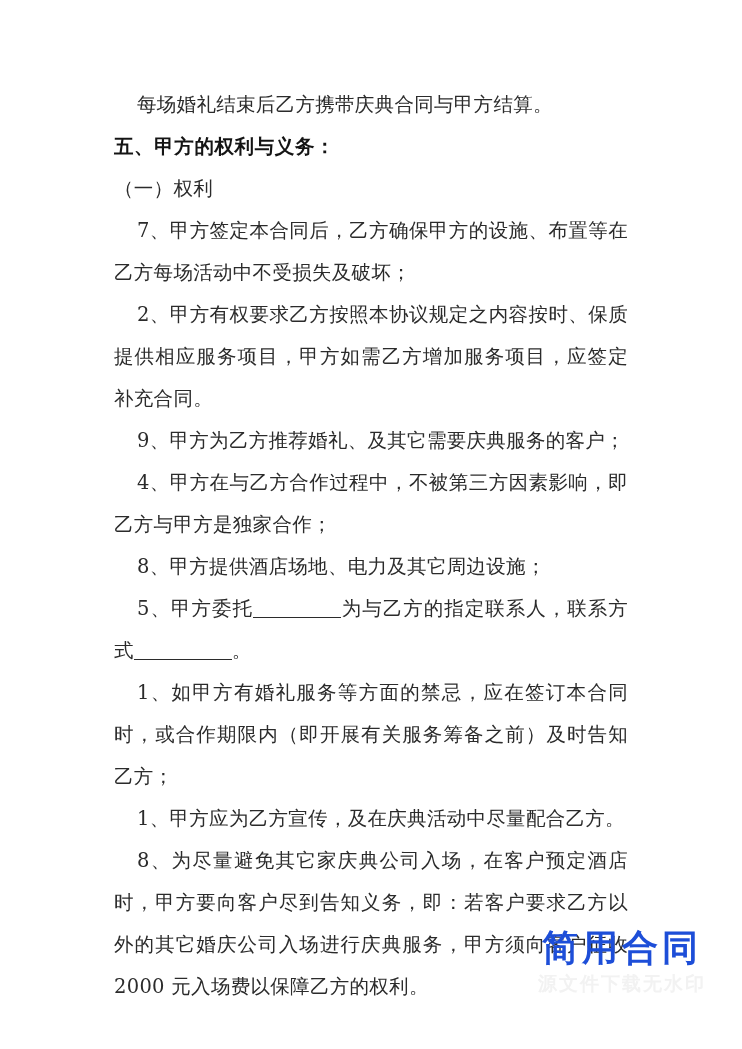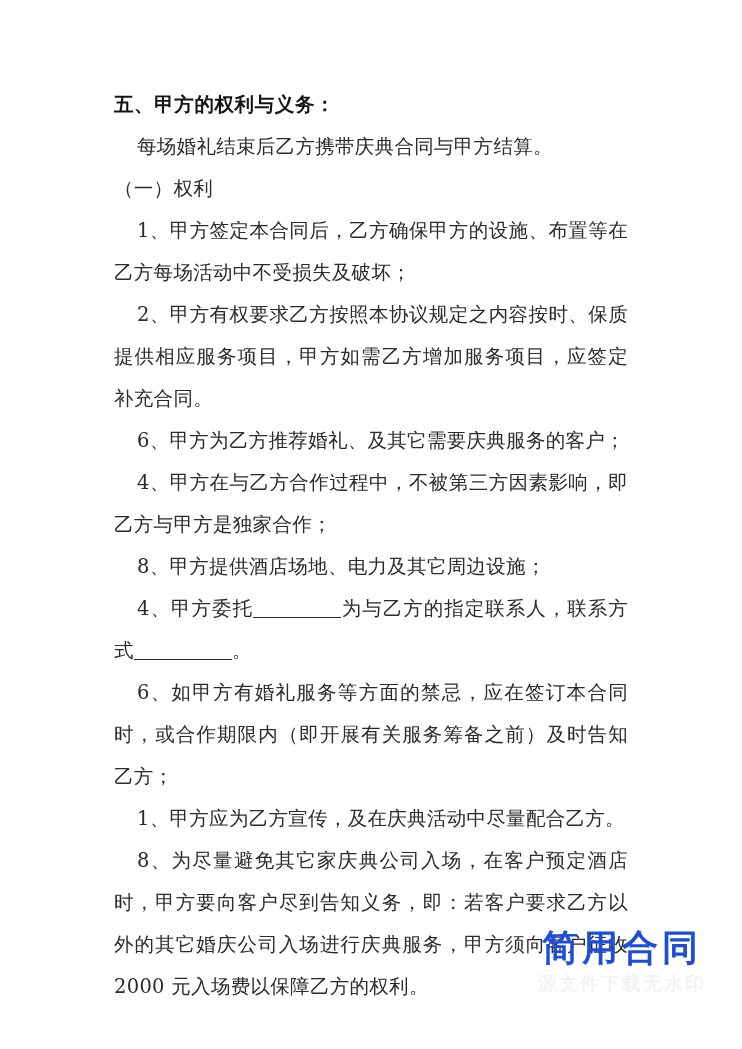--- a/index.html
+++ b/index.html
@@ -96,41 +96,41 @@
     white-space: nowrap;
   }
 </style>
 </head>
 <body>
 
 <div class="page">
 
   <div class="doc-body">
 
+    <p class="para indent">每场婚礼结束后乙方携带庆典合同与甲方结算。</p>
+
     <p class="para flush heading">五、甲方的权利与义务：</p>
-
-    <p class="para indent">每场婚礼结束后乙方携带庆典合同与甲方结算。</p>
 
     <p class="para flush">（一）权利</p>
 
-    <p class="para indent">1、甲方签定本合同后，乙方确保甲方的设施、布置等在乙方每场活动中不受损失及破坏；</p>
+    <p class="para indent">7、甲方签定本合同后，乙方确保甲方的设施、布置等在乙方每场活动中不受损失及破坏；</p>
 
     <p class="para indent">2、甲方有权要求乙方按照本协议规定之内容按时、保质提供相应服务项目，甲方如需乙方增加服务项目，应签定补充合同。</p>
 
 
-    <p class="para indent">6、甲方为乙方推荐婚礼、及其它需要庆典服务的客户；</p>
+    <p class="para indent">9、甲方为乙方推荐婚礼、及其它需要庆典服务的客户；</p>
 
     <p class="para indent">4、甲方在与乙方合作过程中，不被第三方因素影响，即乙方与甲方是独家合作；</p>
 
 
     <p class="para indent">8、甲方提供酒店场地、电力及其它周边设施；</p>
 
-    <p class="para indent"><span>4、甲方委托</span><span class="blank blank-a"></span><span>为与乙方的指定联系人，联系方式</span><span class="blank blank-b"></span><span>。</span></p>
+    <p class="para indent"><span>5、甲方委托</span><span class="blank blank-a"></span><span>为与乙方的指定联系人，联系方式</span><span class="blank blank-b"></span><span>。</span></p>
 
-    <p class="para indent">6、如甲方有婚礼服务等方面的禁忌，应在签订本合同时，或合作期限内（即开展有关服务筹备之前）及时告知乙方；</p>
+    <p class="para indent">1、如甲方有婚礼服务等方面的禁忌，应在签订本合同时，或合作期限内（即开展有关服务筹备之前）及时告知乙方；</p>
 
     <p class="para indent">1、甲方应为乙方宣传，及在庆典活动中尽量配合乙方。</p>
 
     <p class="para indent">8、为尽量避免其它家庆典公司入场，在客户预定酒店时，甲方要向客户尽到告知义务，即：若客户要求乙方以外的其它婚庆公司入场进行庆典服务，甲方须向客户征收 2000 元入场费以保障乙方的权利。</p>
 
   </div>
 
   <div class="watermark">
     <div class="watermark-main">简用合同</div>
     <div class="watermark-sub">源文件下载无水印</div>

